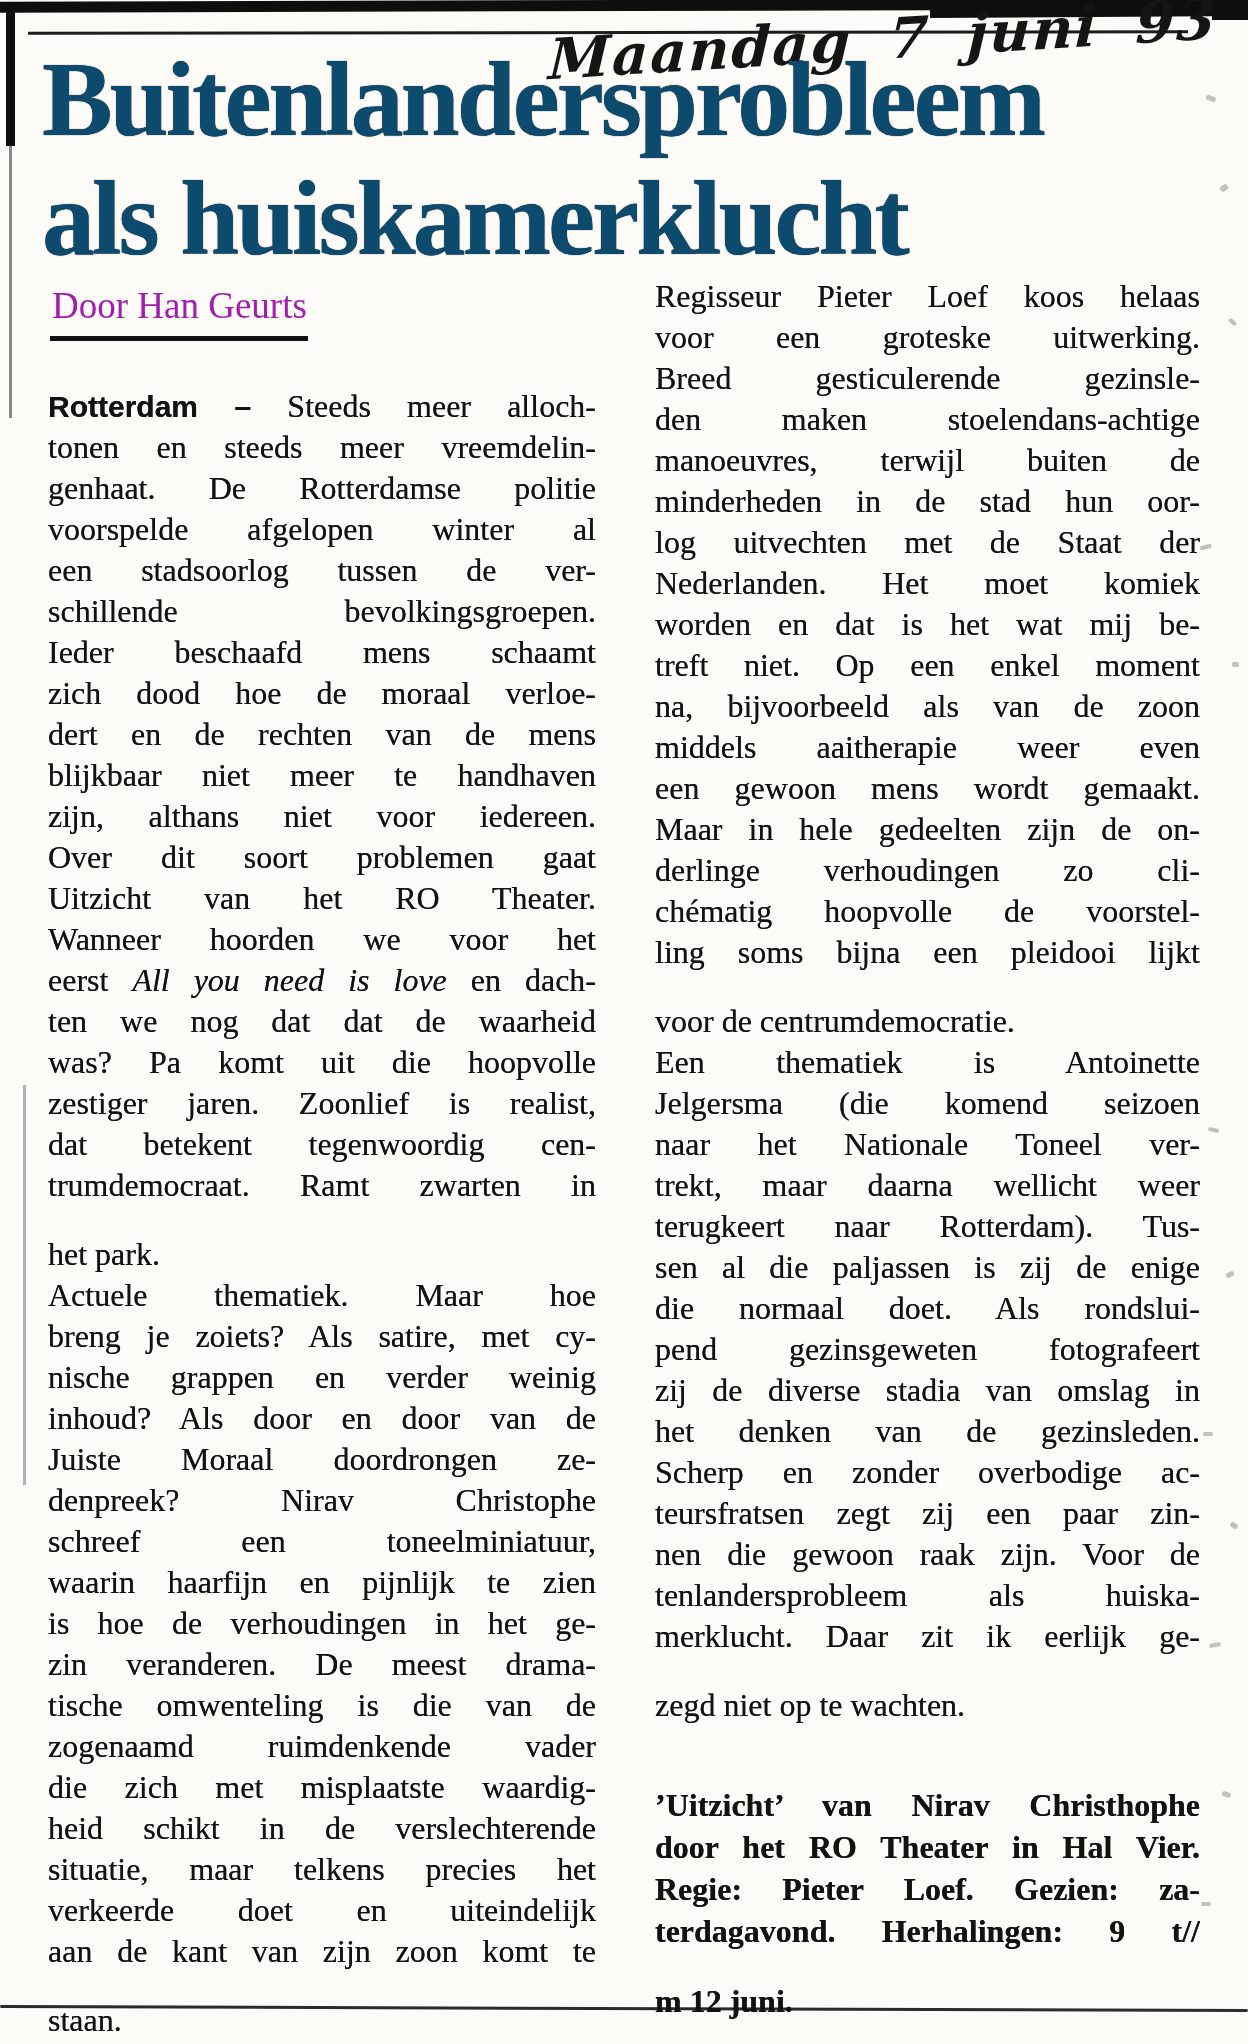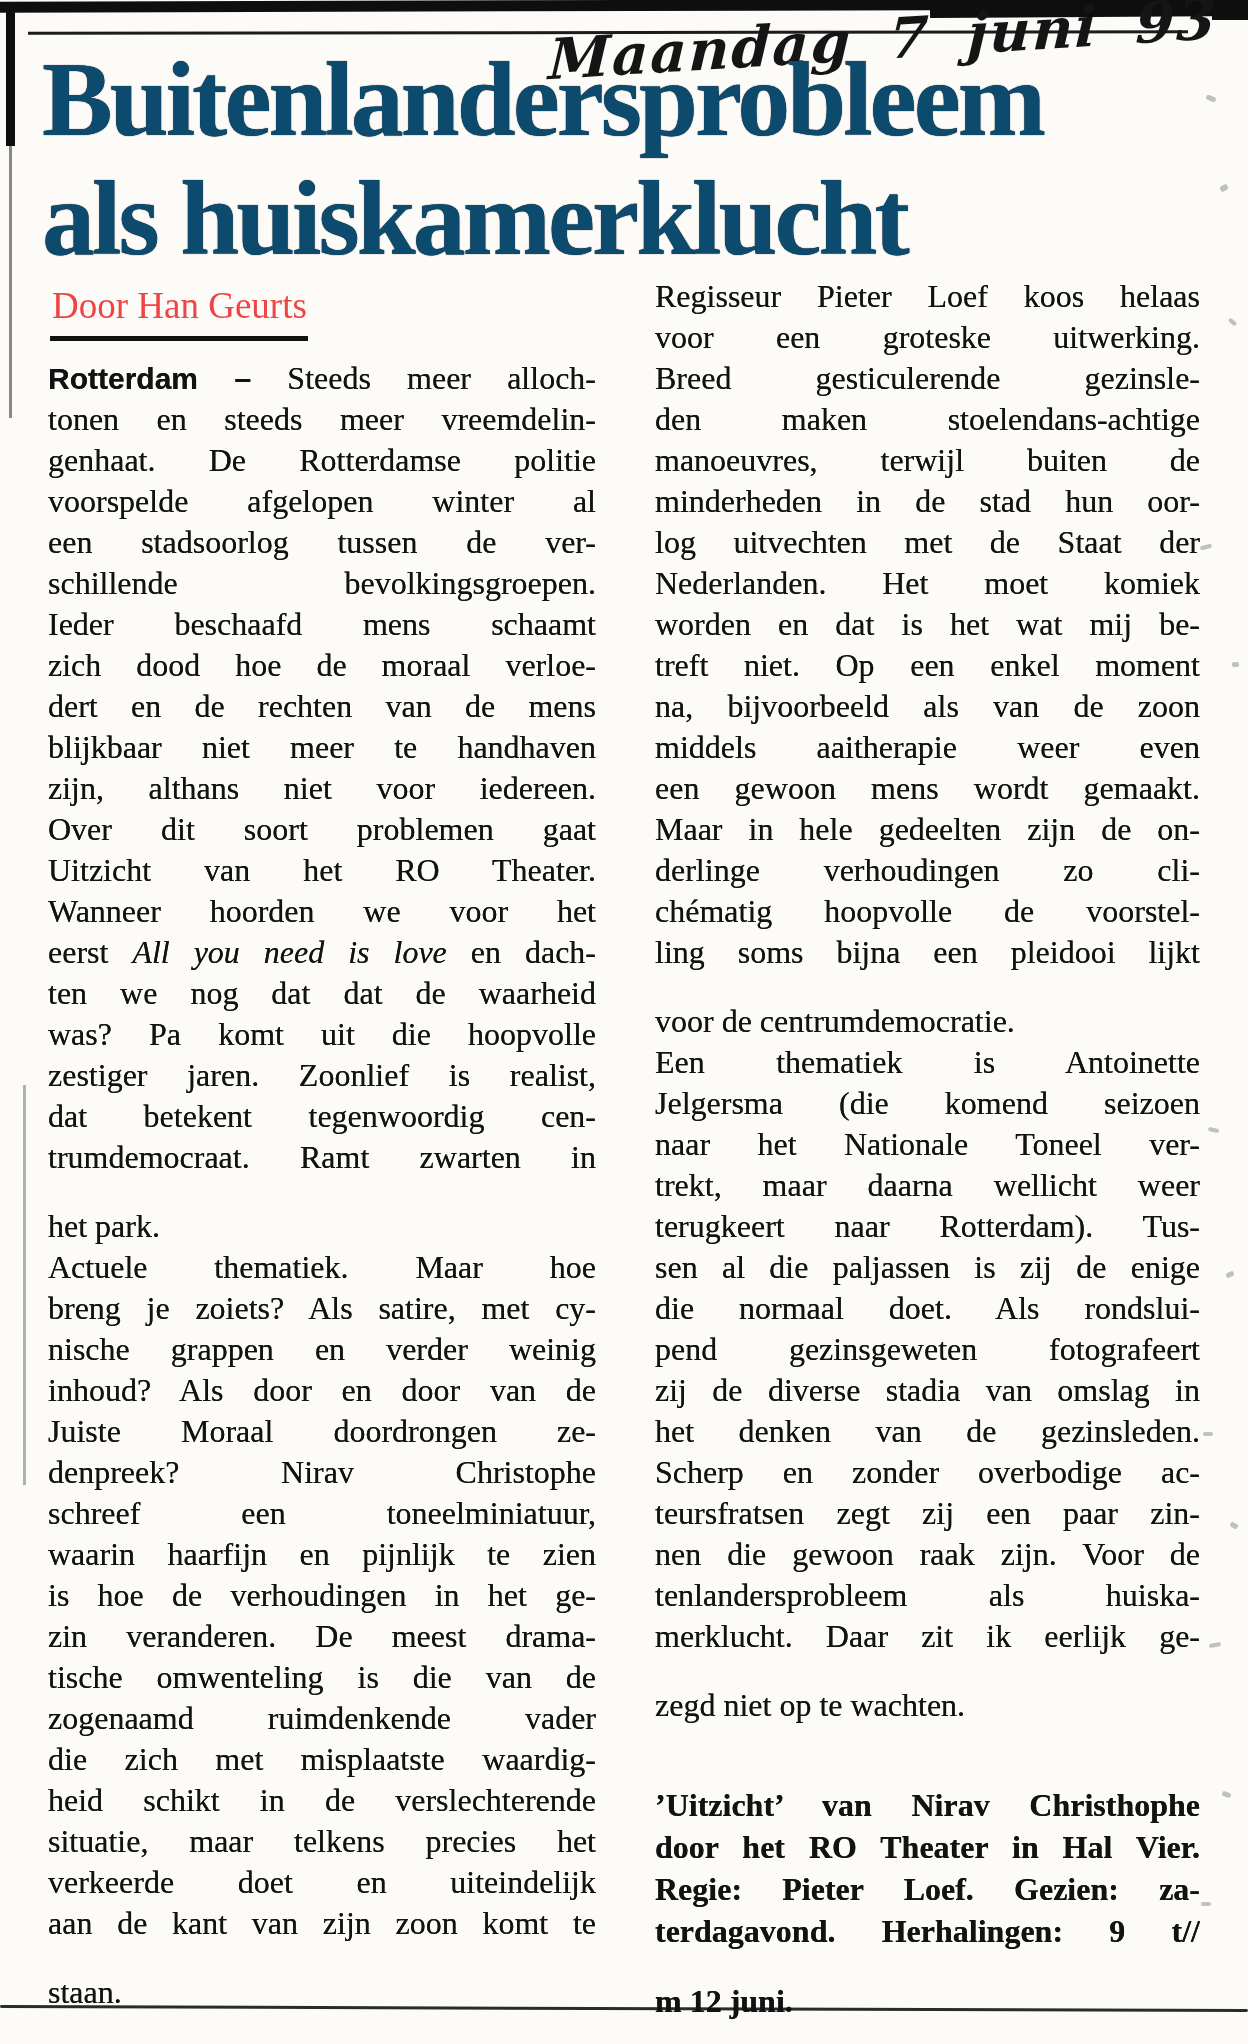--- a/index.html
+++ b/index.html
@@ -41,31 +41,31 @@
     position:absolute;left:42px;top:40px;margin:0;
     font-weight:700;font-size:106px;line-height:119px;
     letter-spacing:-3px;color:#0c4a6e;
     text-shadow:0 0 1px #000;
   }
   .headline .hl{display:block;white-space:nowrap;}
 
   
   .byline{
     position:absolute;left:52px;top:284px;
-    font-size:37px;color:#ef4444;
+    font-size:37px;color:#a21caf;
   }
   .byline-rule{position:absolute;left:50px;top:336px;width:258px;height:5px;background:#111;}
 
   
   .col{
     position:absolute;
     font-size:32px;
     text-shadow:0 0 .5px rgba(10,10,10,.85);
   }
-  .col1{left:48px;top:358px;width:548px;}
+  .col1{left:48px;top:386px;width:548px;}
   .col2{left:655px;top:276px;width:545px;}
   .credit{left:655px;top:1784px;width:545px;font-weight:700;}
   .credit .tline{height:42px;line-height:42px;}
   .tline{
     height:41px;line-height:41px;
     text-align:justify;text-align-last:justify;
     text-justify:inter-word;
     overflow:hidden;white-space:normal;
   }
   .tline.end{text-align-last:left;margin-top:28px;}

